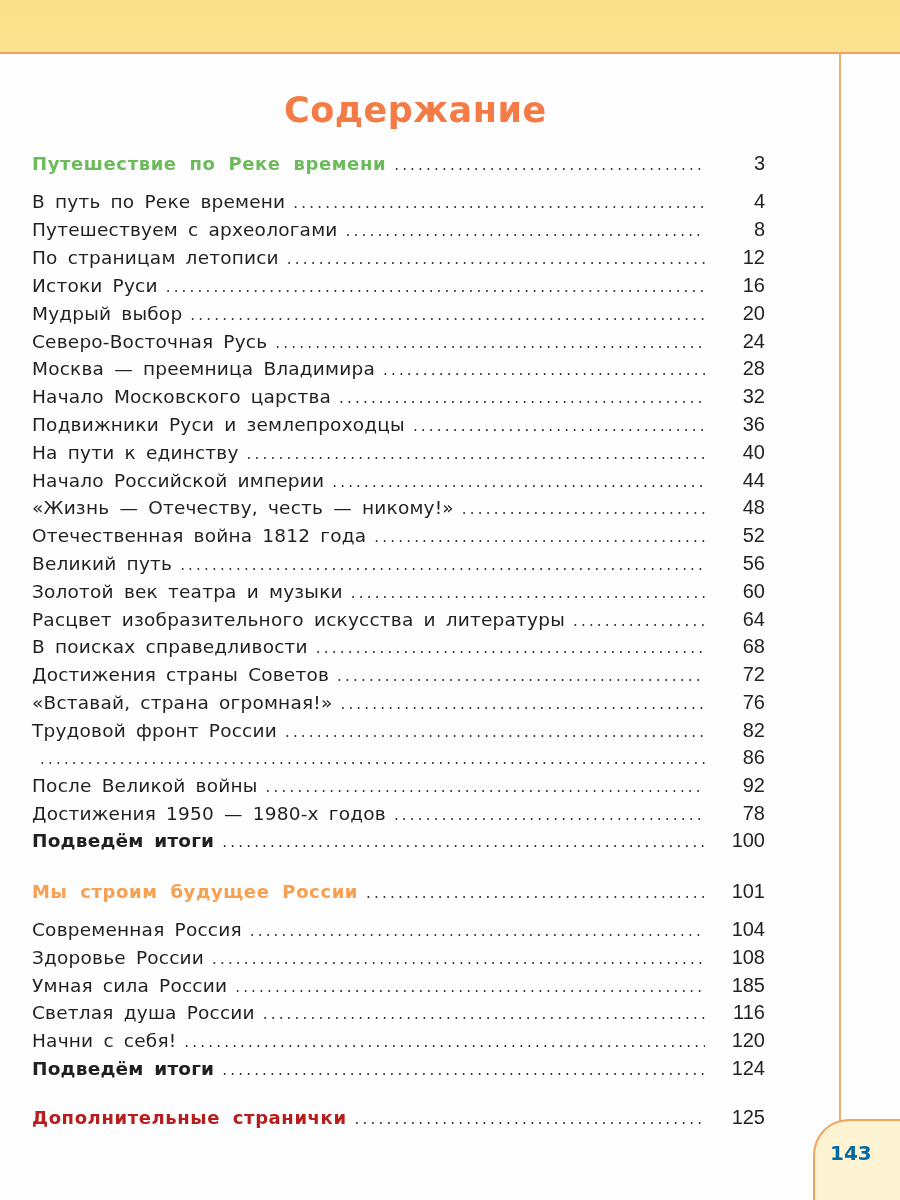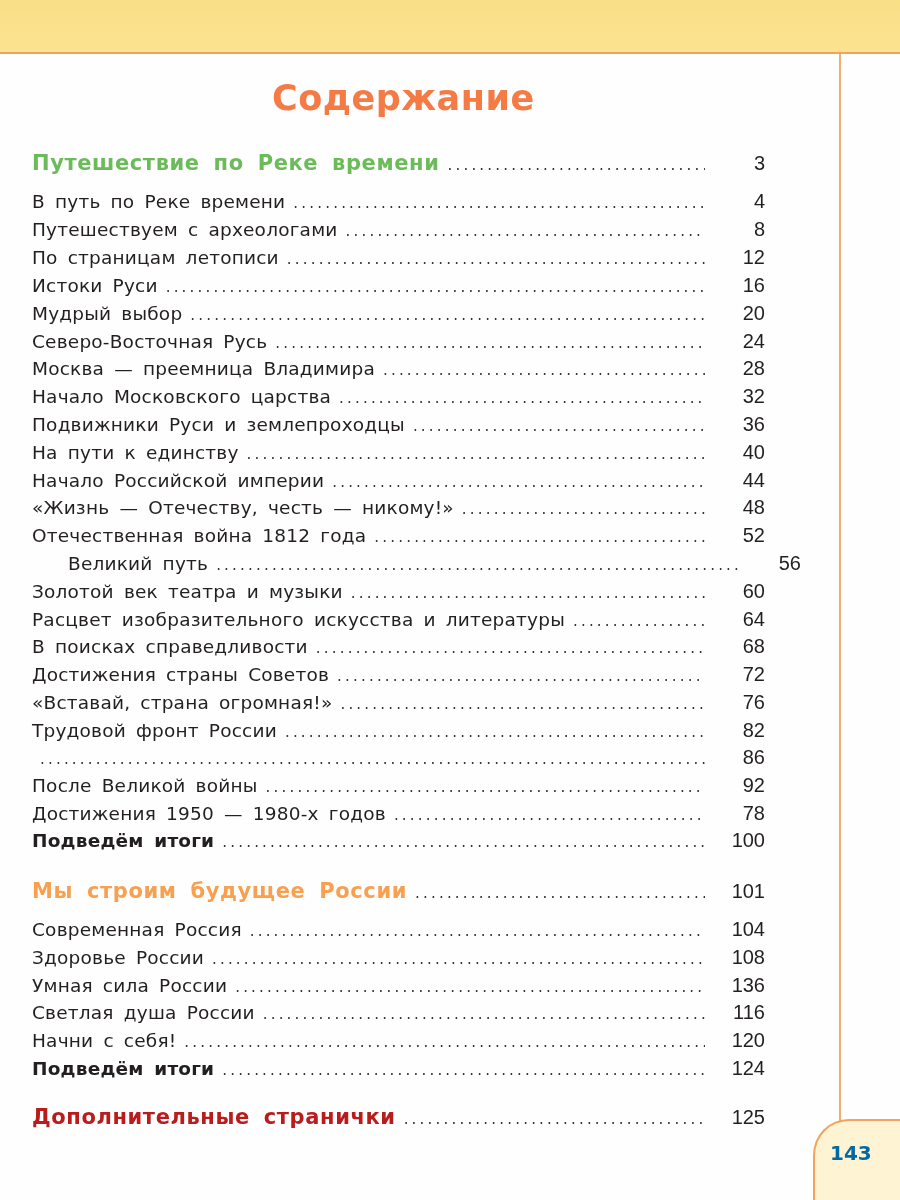--- a/index.html
+++ b/index.html
@@ -42,32 +42,32 @@
   .toc-row .label { word-spacing: 4px; letter-spacing: 0.2px; }
   .toc-row .dots {
     flex: 1; overflow: hidden; margin: 0 10px 0 8px;
     letter-spacing: 3.2px; color: #333; font-size: 15px;
   }
   .toc-row .page {
     width: 50px; text-align: right; font-family: "Liberation Sans", sans-serif;
     font-size: 20px;
   }
   .toc-row.bold .label { font-weight: bold; }
-  .toc-row.section .label { font-weight: bold; font-size: 21px; word-spacing: 6px; letter-spacing: 0.6px; }
+  .toc-row.section .label { font-weight: bold; font-size: 18px; word-spacing: 6px; letter-spacing: 0.6px; }
   .toc-row.green .label { color: #6cbb5a; }
   .toc-row.orange-light .label { color: #f8a050; }
   .toc-row.orange .label { color: #b91c1c; }
 </style>
 </head>
 <body>
 
 <div class="top-band"></div>
 <div class="side-rule"></div>
 
-<h1 class="title" style="margin:0;">Содержание</h1>
+<h1 class="title" style="margin:12px;">Содержание</h1>
 
 <div id="toc">
     <div class="toc-row section green" style="top: 150px;">
     <span class="label">Путешествие по Реке времени</span>
     <span class="dots">........................................................................................................................</span>
     <span class="page">3</span>
   </div>
     <div class="toc-row" style="top: 188px;">
     <span class="label">В путь по Реке времени</span>
     <span class="dots">........................................................................................................................</span>
@@ -126,21 +126,21 @@
     <div class="toc-row" style="top: 494px;">
     <span class="label">«Жизнь — Отечеству, честь — никому!»</span>
     <span class="dots">........................................................................................................................</span>
     <span class="page">48</span>
   </div>
     <div class="toc-row" style="top: 522px;">
     <span class="label">Отечественная война 1812 года</span>
     <span class="dots">........................................................................................................................</span>
     <span class="page">52</span>
   </div>
-    <div class="toc-row" style="top: 550px; margin-left: 36px;">
+    <div class="toc-row" style="top: 550px;">
     <span class="label">Великий путь</span>
     <span class="dots">........................................................................................................................</span>
     <span class="page">56</span>
   </div>
     <div class="toc-row" style="top: 578px;">
     <span class="label">Золотой век театра и музыки</span>
     <span class="dots">........................................................................................................................</span>
     <span class="page">60</span>
   </div>
     <div class="toc-row" style="top: 606px;">
@@ -198,21 +198,21 @@
     <span class="page">104</span>
   </div>
     <div class="toc-row" style="top: 944px;">
     <span class="label">Здоровье России</span>
     <span class="dots">........................................................................................................................</span>
     <span class="page">108</span>
   </div>
     <div class="toc-row" style="top: 972px;">
     <span class="label">Умная сила России</span>
     <span class="dots">........................................................................................................................</span>
-    <span class="page">136</span>
+    <span class="page">185</span>
   </div>
     <div class="toc-row" style="top: 999px;">
     <span class="label">Светлая душа России</span>
     <span class="dots">........................................................................................................................</span>
     <span class="page">116</span>
   </div>
     <div class="toc-row" style="top: 1027px;">
     <span class="label">Начни с себя!</span>
     <span class="dots">........................................................................................................................</span>
     <span class="page">120</span>

